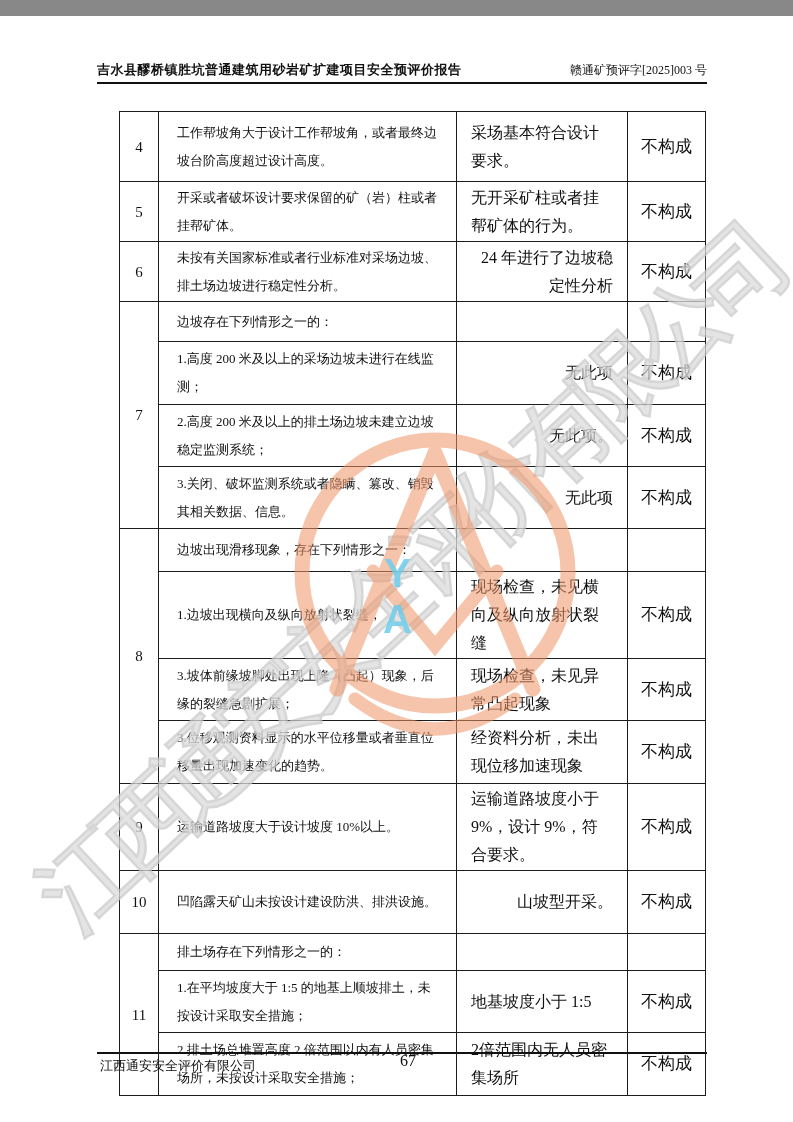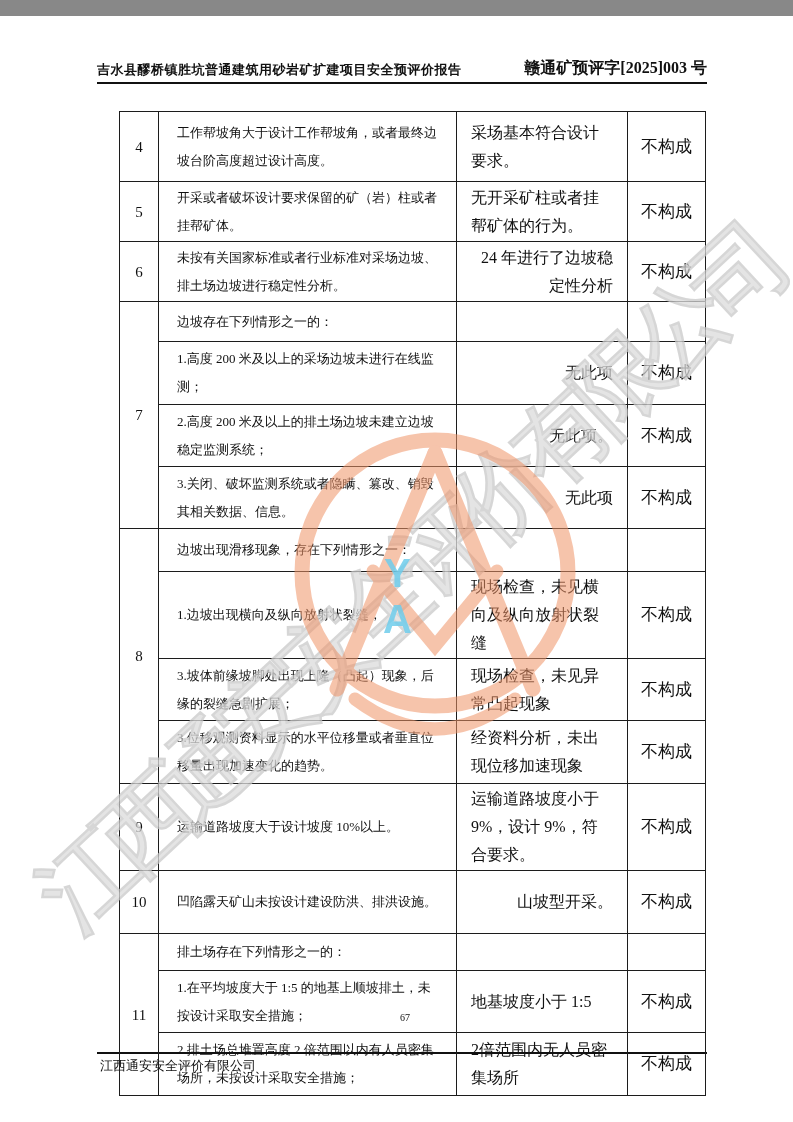--- a/index.html
+++ b/index.html
@@ -7,39 +7,39 @@
     position:relative;width:793px;height:1122px;background:#ffffff;
     font-family:"Liberation Serif",serif;color:#111;overflow:hidden;margin:16px auto;
   }
   
   #hdr{
     position:absolute;left:97px;top:48px;width:610px;height:20px;
     border-bottom:2px solid #111;display:flex;justify-content:space-between;
     align-items:flex-end;padding-bottom:3px;box-sizing:border-box;
   }
   #hdr .hl{font-size:13px;font-weight:bold;letter-spacing:0.5px;}
-  #hdr .hr{font-size:16px;font-weight:bold;}
+  #hdr .hr{font-size:12px;font-weight:normal;}
   
   table#tbl{
     position:absolute;left:119px;top:95px;width:586px;
     border-collapse:collapse;table-layout:fixed;z-index:1;
   }
   #tbl td{
     border:1.5px solid #1c1c1c;vertical-align:middle;
     font-size:13px;line-height:28px;padding:1px 18px;
     word-break:break-all;
   }
   #tbl td.no{text-align:center;font-size:15px;padding:0;font-family:"Liberation Serif",serif;}
   #tbl td.fnd{font-size:16px;padding:1px 14px;}
   #tbl td.fnd.c{text-align:right;}
   #tbl td.ccl{text-align:center;font-size:17px;padding:0;}
   
   #ftr-rule{position:absolute;left:97px;top:1036px;width:610px;border-top:2px solid #111;}
   #ftr-co{position:absolute;left:100px;top:1041px;font-size:13px;}
-  #pgnum{position:absolute;left:400px;top:996px;font-size:10px;}
+  #pgnum{position:absolute;left:400px;top:1036px;font-size:16px;}
   
   .wm{position:absolute;pointer-events:none;}
   #wm-gray{
     left:410px;top:565px;transform:translate(-50%,-50%) rotate(-43deg);
     white-space:nowrap;font-size:95px;letter-spacing:-14px;
     color:#dcdcdc;-webkit-text-stroke:2.5px #c9c9c9;opacity:0.75;z-index:2;
     font-family:"Liberation Serif",serif;
   }
   #wm-logo{left:285px;top:405px;width:300px;height:330px;opacity:0.55;z-index:3;}
   #wm-ta{left:383px;top:534px;z-index:3;color:#6fcdec;opacity:0.85;

